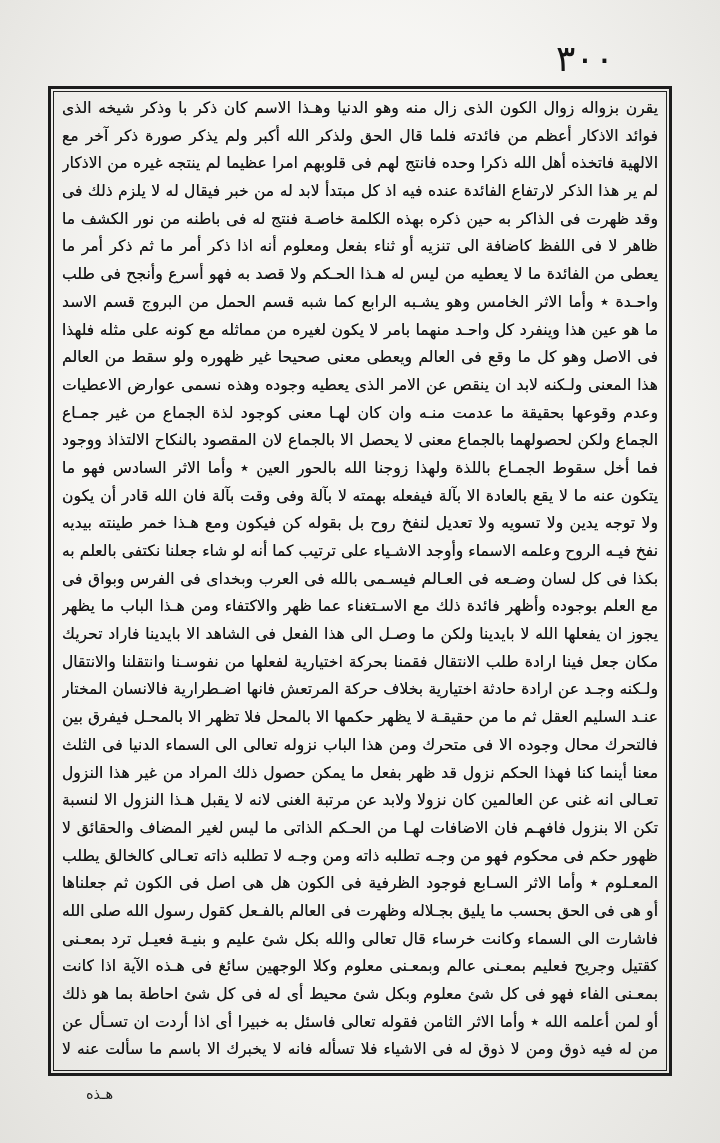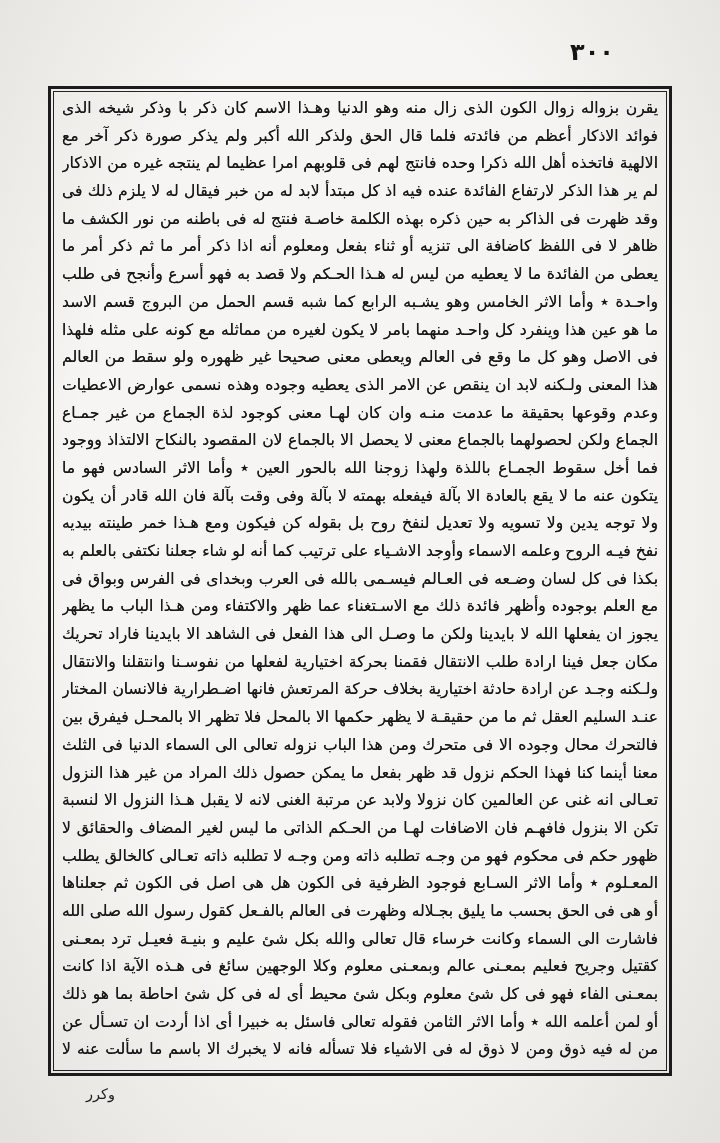--- a/index.html
+++ b/index.html
@@ -20,22 +20,22 @@
     position: absolute;
     inset: 0;
     pointer-events: none;
     background:
       radial-gradient(ellipse at 50% 45%, rgba(255,255,255,0.35) 55%, rgba(120,118,110,0.12) 100%);
   }
   .page-number {
     position: absolute;
     top: 38px;
     right: 106px;
-    font-size: 24px;
-    font-weight: bold;
+    font-size: 36px;
+    font-weight: normal;
     letter-spacing: 1px;
     color: #141414;
     direction: rtl;
   }
   .frame-outer {
     position: absolute;
     left: 48px;
     top: 86px;
     width: 624px;
     height: 990px;
@@ -118,13 +118,13 @@
         <div class="line">أو هى فى الحق بحسب ما يليق بجـلاله وظهرت فى العالم بالفـعل كقول رسول الله صلى الله عليه وسلم للسوداء أين الله</div>
         <div class="line">فاشارت الى السماء وكانت خرساء قال تعالى والله بكل شئ عليم و بنيـة فعيـل ترد بمعـنى الفاعل وبمعنى المفعول</div>
         <div class="line">كقتيل وجريح فعليم بمعـنى عالم وبمعـنى معلوم وكلا الوجهين سائغ فى هـذه الآية اذا كانت الباء من قوله بكل</div>
         <div class="line">بمعـنى الفاء فهو فى كل شئ معلوم وبكل شئ محيط أى له فى كل شئ احاطة بما هو ذلك المعـلوم عليـه وليس ذلك الا لله</div>
         <div class="line">أو لمن أعلمه الله ٭ وأما الاثر الثامن فقوله تعالى فاسئل به خبيرا أى اذا أردت ان تسـأل عن حقيقة أمر فاسأل عنه</div>
         <div class="line">من له فيه ذوق ومن لا ذوق له فى الاشياء فلا تسأله فانه لا يخبرك الا باسم ما سألت عنه لا بحقيقته فلا يسئل العبد عن الله</div>
       </div>
   </div>
 </div>
 
-<div class="catchword">وكرر</div>
+<div class="catchword">هـذه</div>
 
 </body></html>

